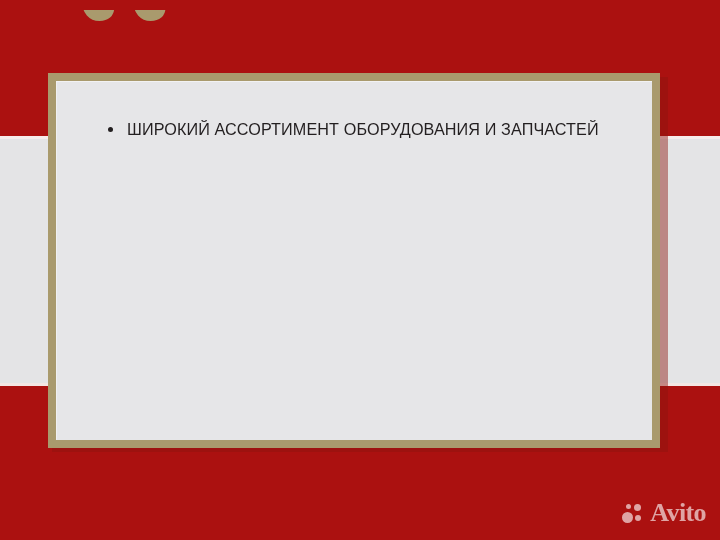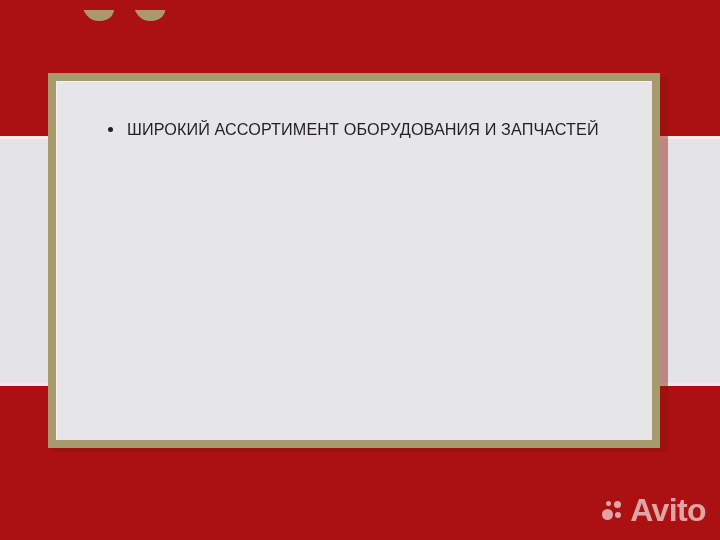--- a/index.html
+++ b/index.html
@@ -171,22 +171,22 @@
     position: absolute;
     display: block;
     border-radius: 50%;
     background: #ffffff;
   }
   .avito-mark i.d1 { width: 11px; height: 11px; left: 0;    top: 10px; }
   .avito-mark i.d2 { width: 7px;  height: 7px;  left: 12px; top: 2px;  }
   .avito-mark i.d3 { width: 6px;  height: 6px;  left: 13px; top: 13px; }
   .avito-mark i.d4 { width: 5px;  height: 5px;  left: 4px;  top: 2px;  }
   .avito-word {
-    font-family: Liberation Sans, sans-serif;
-    font-size: 32px;
+    font-family: Liberation Serif, serif;
+    font-size: 26px;
     font-weight: bold;
     color: #ffffff;
     letter-spacing: -0.6px;
     line-height: 1;
   }
 </style>
 </head>
 <body>
 
 <div class="slide">

